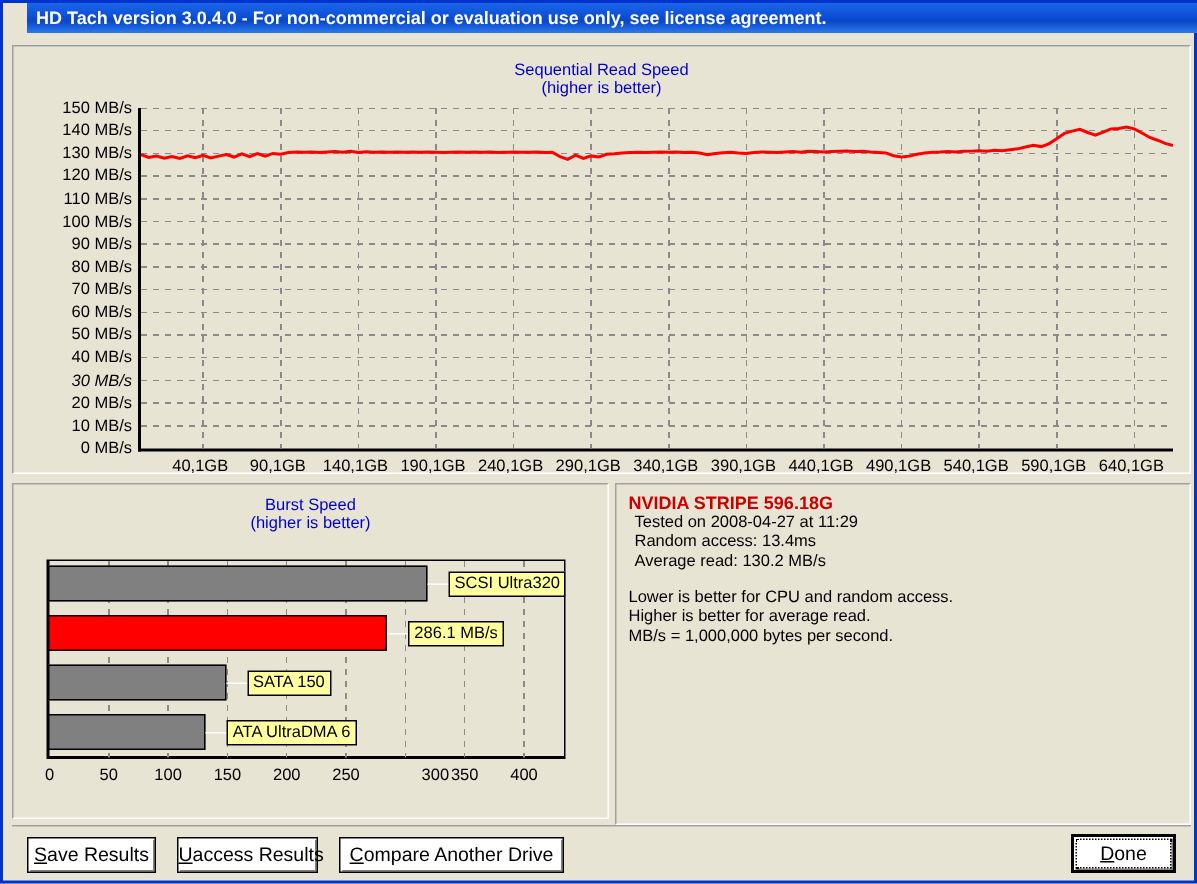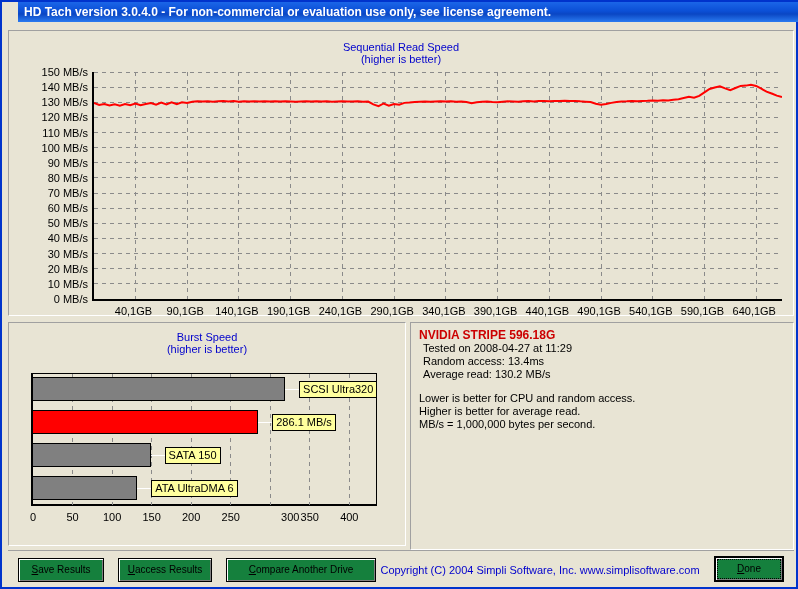--- a/index.html
+++ b/index.html
@@ -102,24 +102,24 @@
     padding:2px 4px;box-sizing:border-box;
   }
   #drive-name{color:#cc0000;font-weight:bold;font-size:12px;line-height:14px;}
   .info-line{color:#000;font-size:11px;line-height:13px;padding-left:4px;}
   .info-gap{height:11px;}
   .note-line{color:#000;font-size:11px;line-height:13px;}
 
   
   .btn{
     position:absolute;
-    background:#15803d;
+    background:#ffffff;
     border:1px solid #000;
     box-shadow: inset 1px 1px 0 #ffffff, inset -1px -1px 0 #808080;
-    font-size:10px;color:#000;
+    font-size:13px;color:#000;
     text-align:center;
     box-sizing:border-box;
     line-height:22px;
     cursor:default;
     white-space:nowrap;
   }
   .btn u{text-decoration:underline;}
   #btn-save{left:16px;top:556px;width:86px;height:24px;}
   #btn-upload{left:116px;top:556px;width:94px;height:24px;}
   #btn-compare{left:224px;top:556px;width:150px;height:24px;}
@@ -155,21 +155,21 @@
 
     <div class="chart-title" id="seq-title">
       <span>Sequential Read Speed</span>
       <span class="l2">(higher is better)</span>
     </div>
 
     <div class="ylabels" id="seq-ylabels">
         <div style="top: 227px;">0 MB/s</div>
         <div style="top: 211.867px;">10 MB/s</div>
         <div style="top: 196.733px;">20 MB/s</div>
-        <div style="top: 181.6px;">30 MB/s</div>
+        <div style="top: 181.6px; font-style: italic;">30 MB/s</div>
         <div style="top: 166.467px;">40 MB/s</div>
         <div style="top: 151.333px;">50 MB/s</div>
         <div style="top: 136.2px;">60 MB/s</div>
         <div style="top: 121.067px;">70 MB/s</div>
         <div style="top: 105.933px;">80 MB/s</div>
         <div style="top: 90.8px;">90 MB/s</div>
         <div style="top: 75.6667px;">100 MB/s</div>
         <div style="top: 60.5333px;">110 MB/s</div>
         <div style="top: 45.4px;">120 MB/s</div>
         <div style="top: 30.2667px;">130 MB/s</div>
@@ -285,19 +285,18 @@
   </div>
 
   <div id="bottom-divider"></div>
 
   <div class="btn" id="btn-save"><u>S</u><span>ave Results</span></div>
 
   <div class="btn" id="btn-upload"><u>U</u><span>access Results</span></div>
 
   <div class="btn" id="btn-compare"><u>C</u><span>ompare Another Drive</span></div>
 
-  <div id="copyright">Copyright (C) 2004 Simpli Software, Inc. www.simplisoftware.com</div>
 
   <div class="btn" id="btn-done">
     <div class="ring"><u>D</u><span>one</span></div>
   </div>
 
 </div>
 
 </body></html>

